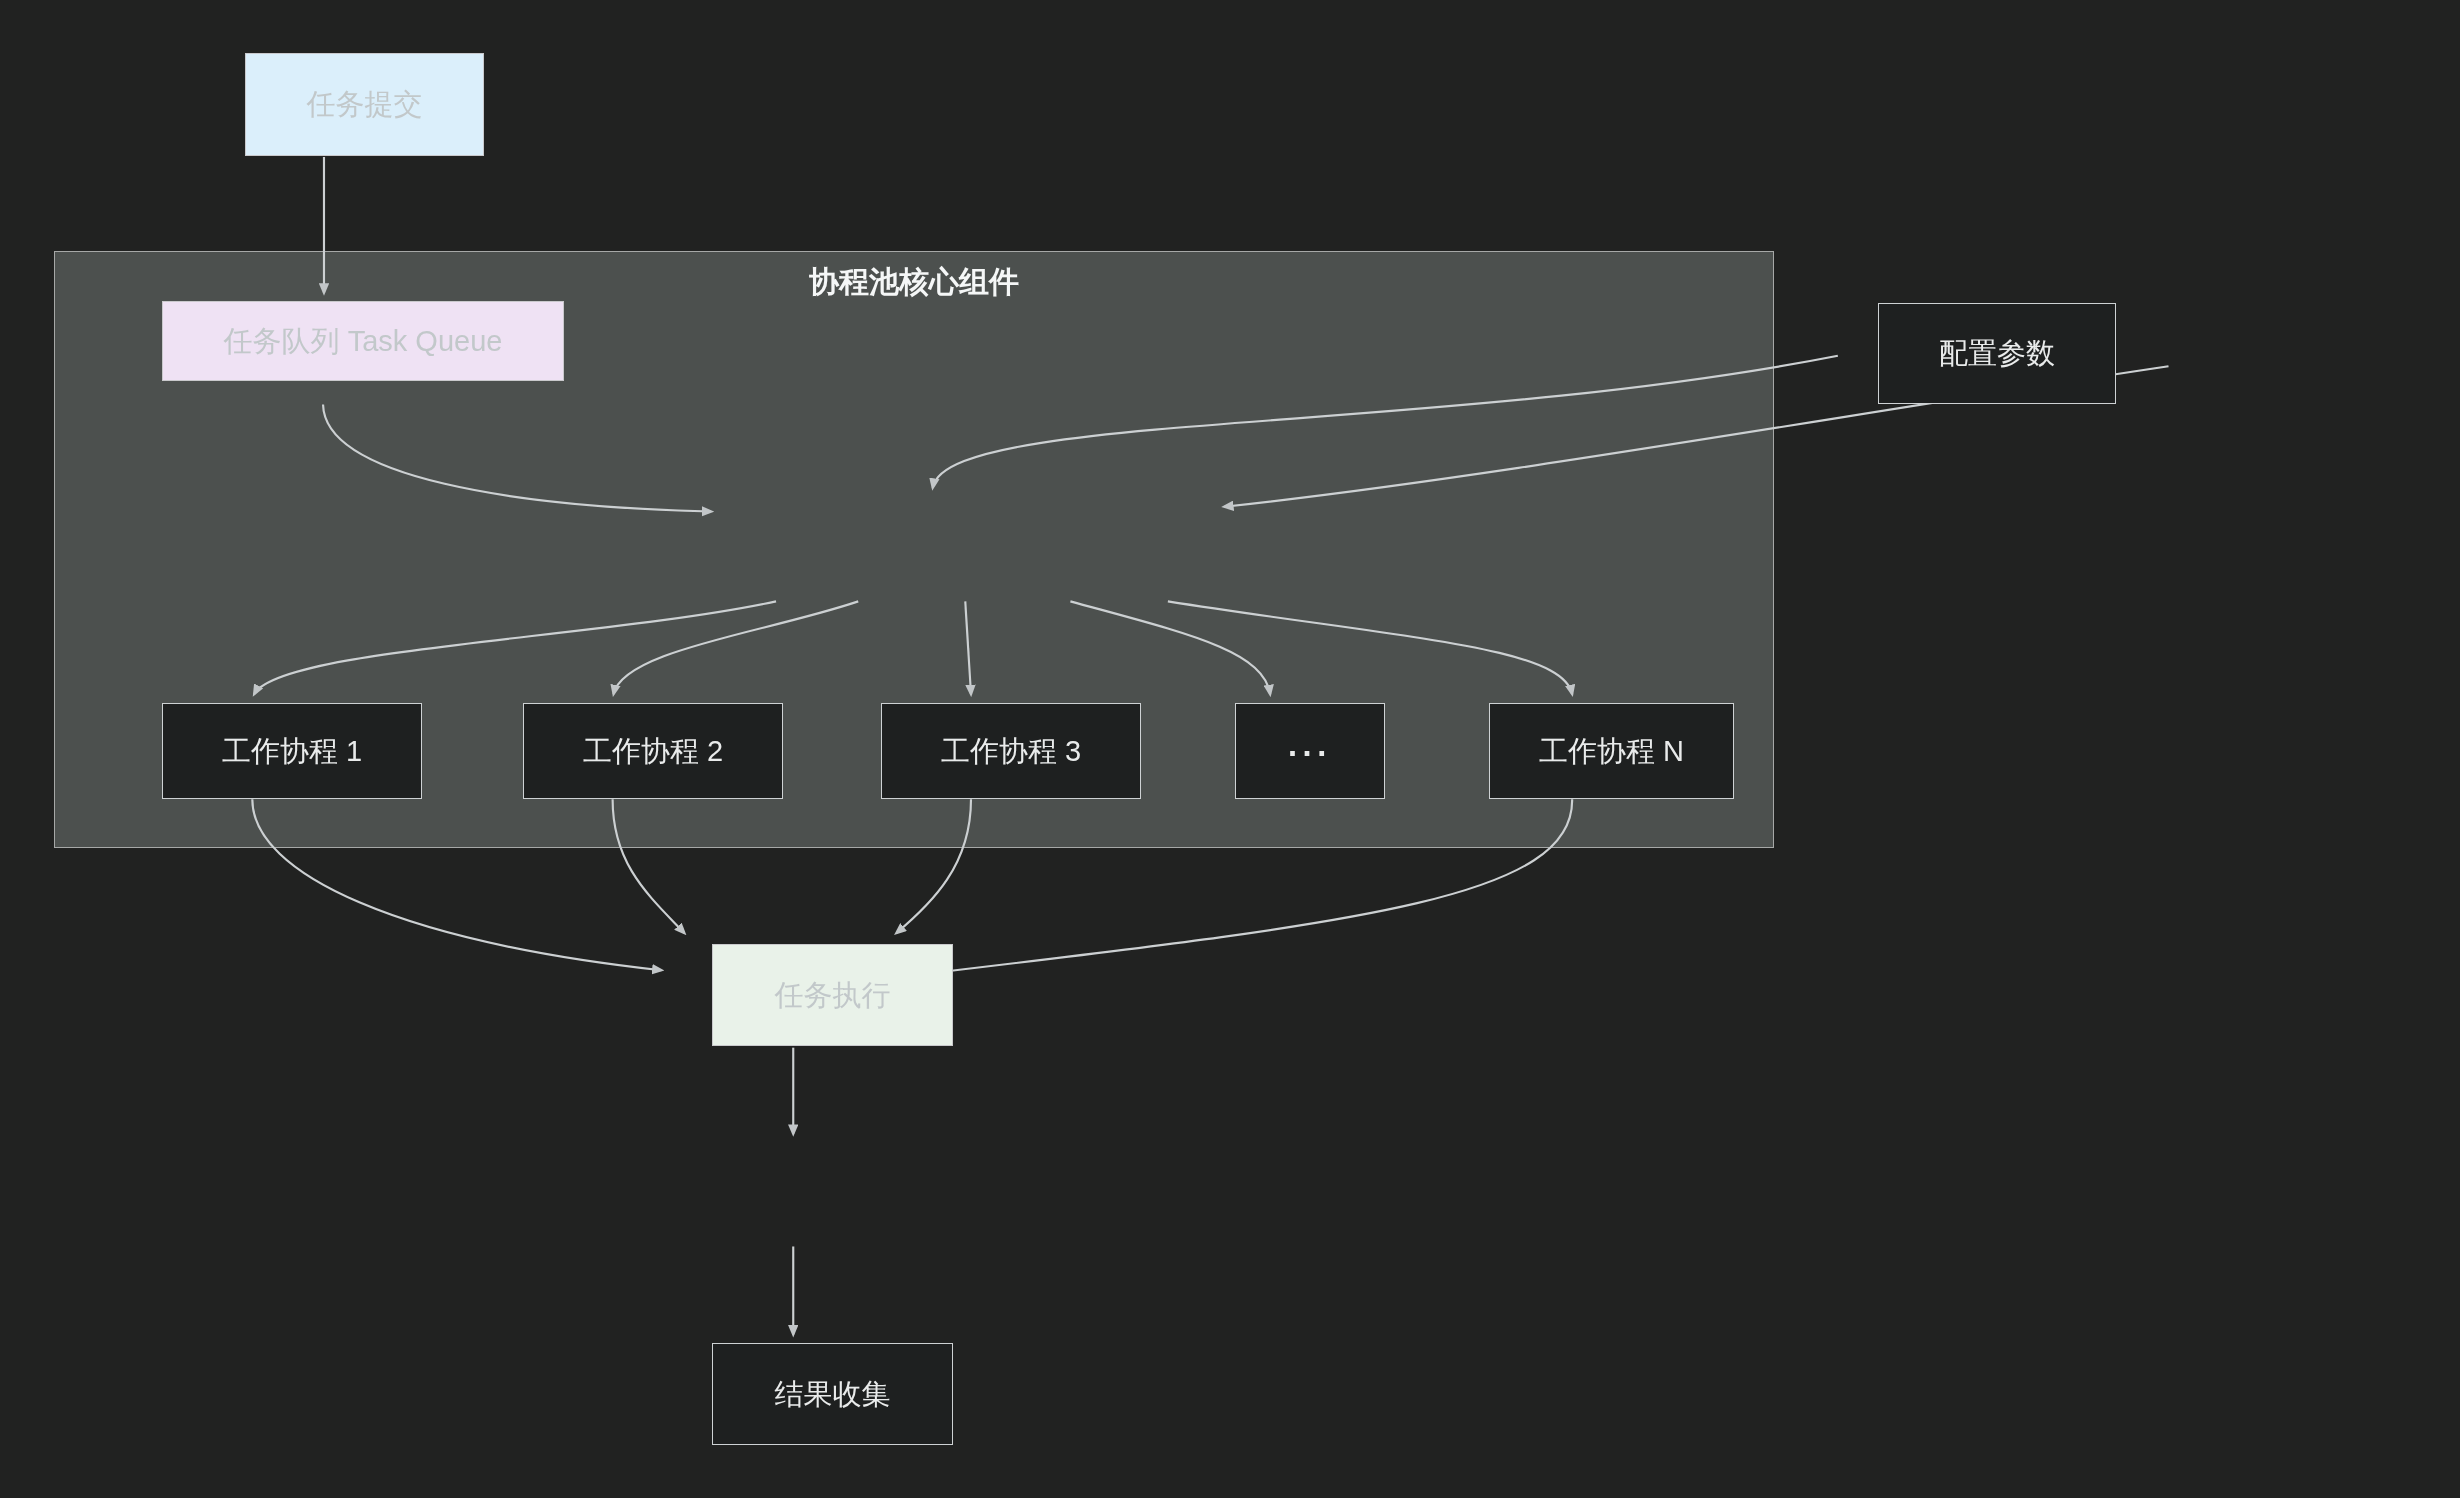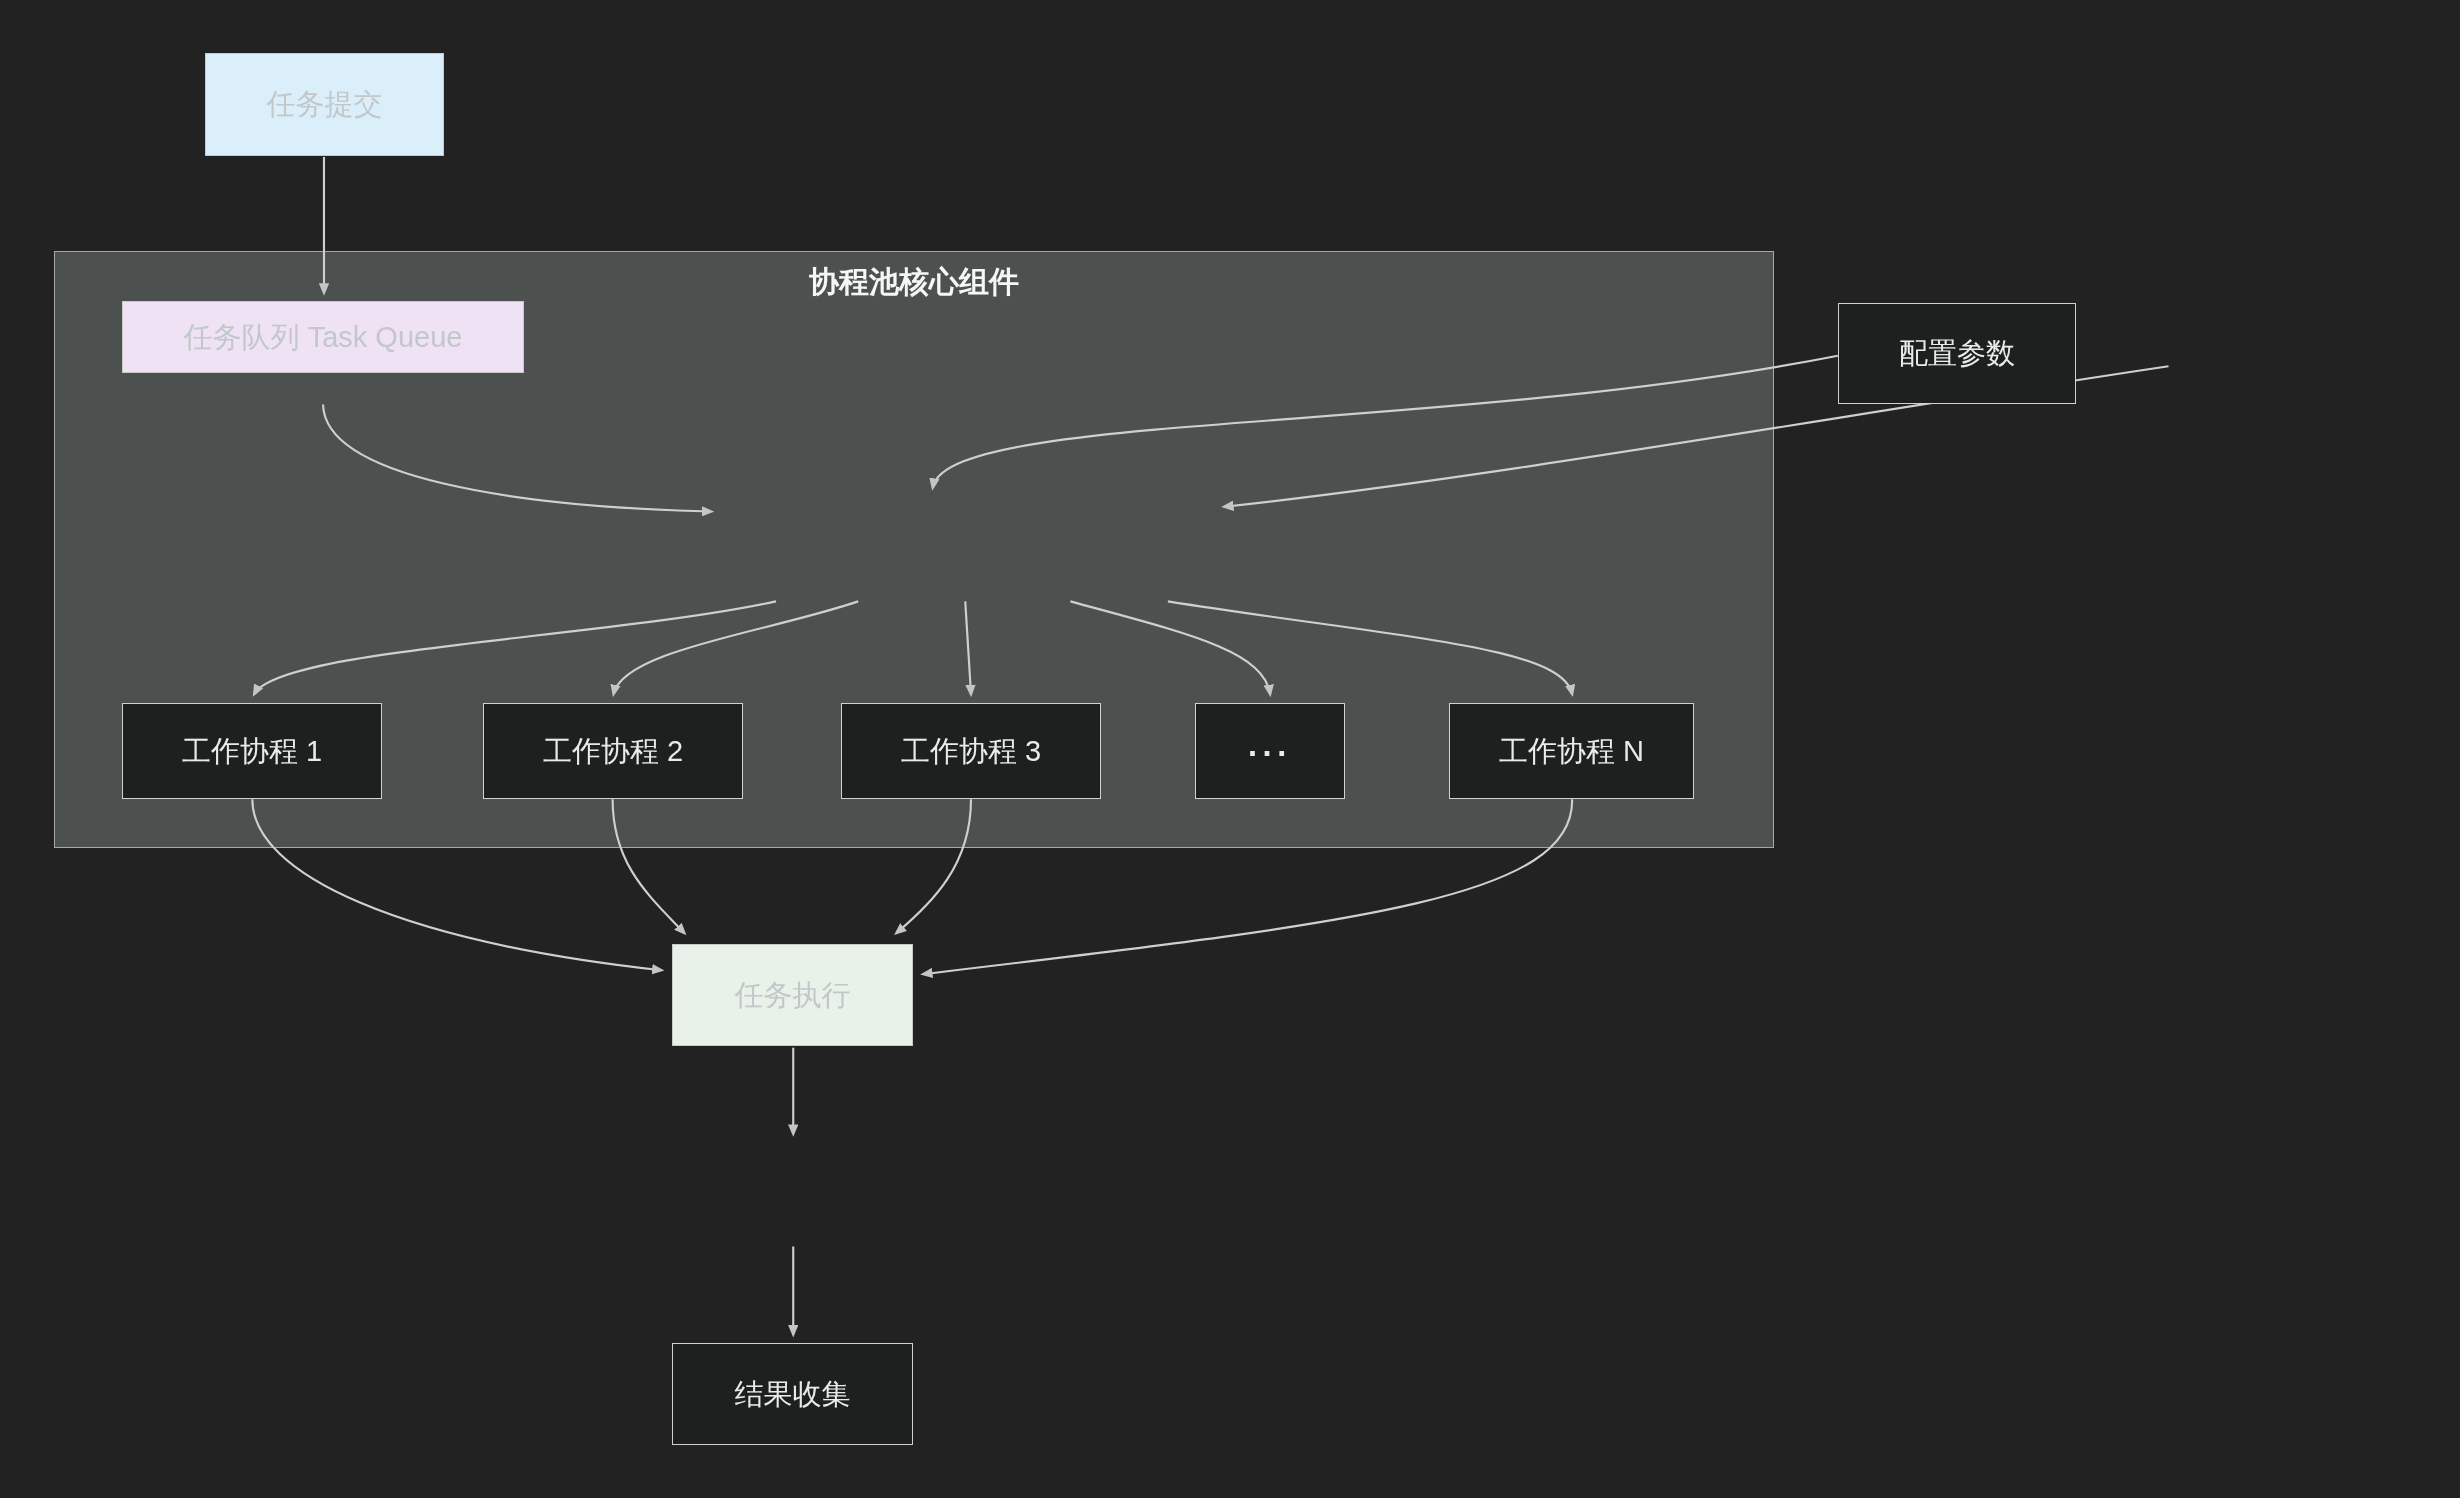--- a/index.html
+++ b/index.html
@@ -45,20 +45,21 @@
   .node {
     position: absolute;
     box-sizing: border-box;
     display: flex;
     align-items: center;
     justify-content: center;
     font-size: 29px;
     line-height: 1.2;
     white-space: nowrap;
     z-index: 3;
+    margin-left: 40px;
   }
   .node.pastel {
     border: 1.9px solid var(--pastel-border, #c9c9cc);
     color: var(--pastel-text, #c2c8ca);
   }
   .node.dark {
     background: var(--dark-fill, #1e2020);
     border: 1.9px solid var(--dark-border, #ced2d4);
     color: var(--dark-text, #e9ebeb);
   }
@@ -96,21 +97,21 @@
     <path class="edge" d="M 264,836 C 264,915 420,985 692,1015" marker-end="url(#arrow)"></path>
     <path class="edge" d="M 641,836 C 641,905 680,938 716,976" marker-end="url(#arrow)"></path>
     <path class="edge" d="M 1016,836 C 1016,905 975,945 938,976" marker-end="url(#arrow)"></path>
     <path class="edge" d="M 1645,836 C 1647,940 1420,965 966,1019" marker-end="url(#arrow)"></path>
     <path class="edge" d="M 830,1096 L 830,1186" marker-end="url(#arrow)"></path>
     <path class="edge" d="M 830,1304 L 830,1396" marker-end="url(#arrow)"></path>
   </svg>
 
   <div class="node pastel" style="left: 205px; top: 53px; width: 239px; height: 103px; background-color: rgb(219, 239, 251);">任务提交</div>
 
-  <div class="node pastel" style="left: 122px; top: 301px; width: 402px; height: 72px; background-color: rgb(239, 226, 244);">任务队列 Task Queue</div>
+  <div class="node pastel" style="left: 122px; top: 301px; width: 402px; height: 80px; background-color: rgb(239, 226, 244);">任务队列 Task Queue</div>
 
 
   <div class="node dark" style="left:122px; top:703px; width:260px; height:96px;">工作协程 1</div>
 
   <div class="node dark" style="left:483px; top:703px; width:260px; height:96px;">工作协程 2</div>
 
   <div class="node dark" style="left:841px; top:703px; width:260px; height:96px;">工作协程 3</div>
 
   <div class="node dark dots-node" style="left:1195px; top:703px; width:150px; height:96px;">...</div>
 

